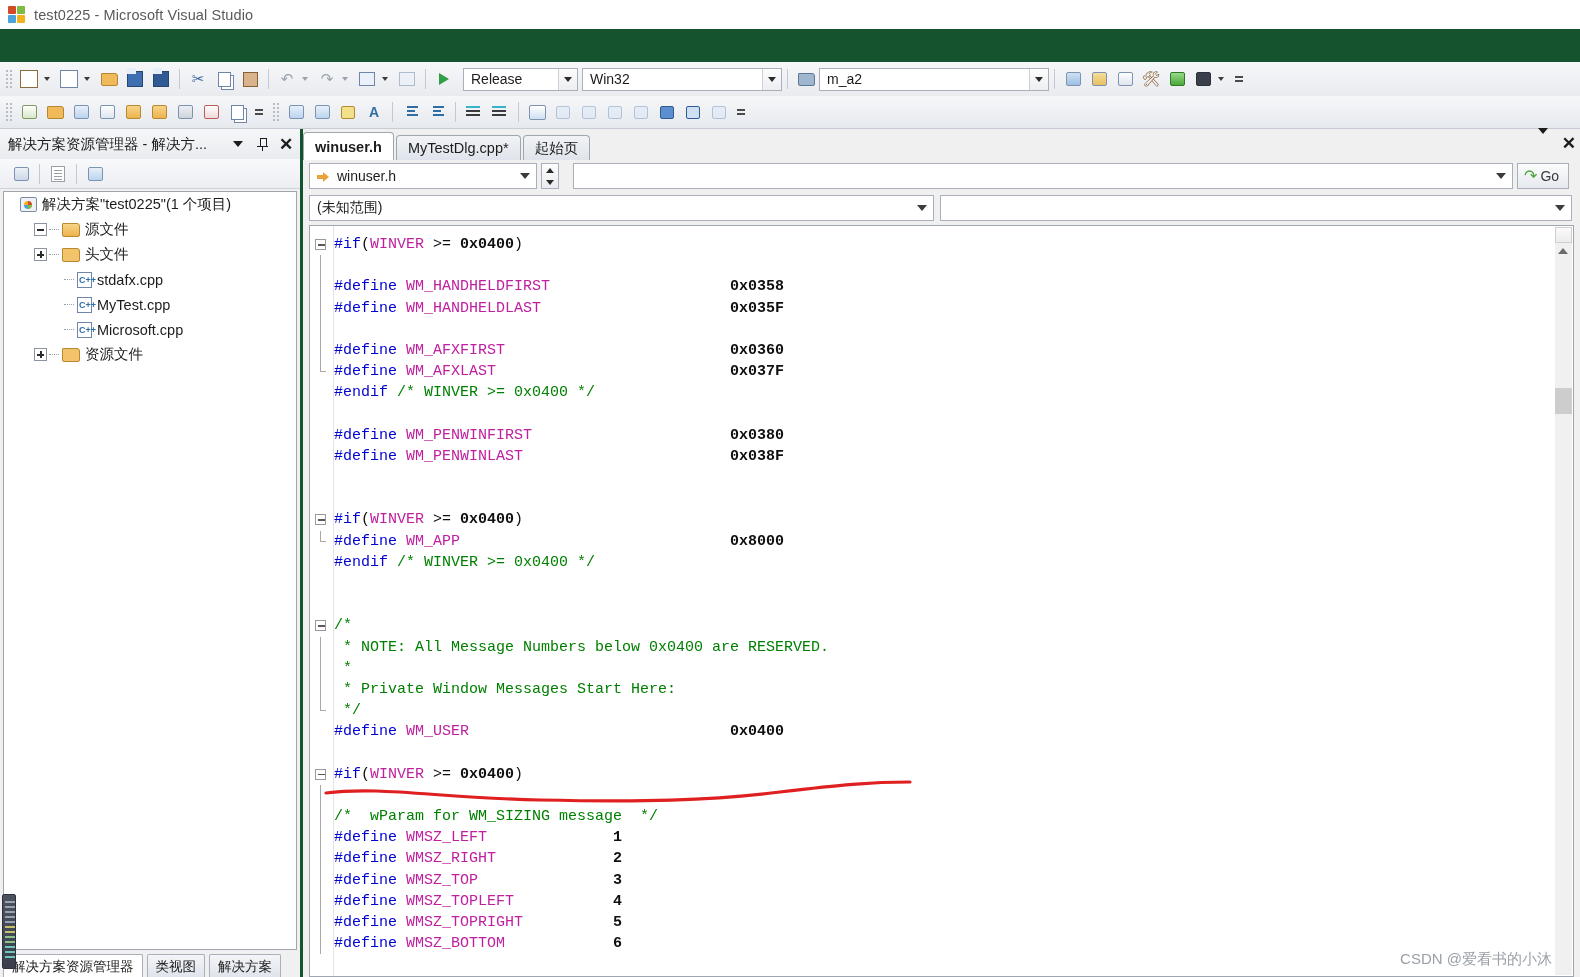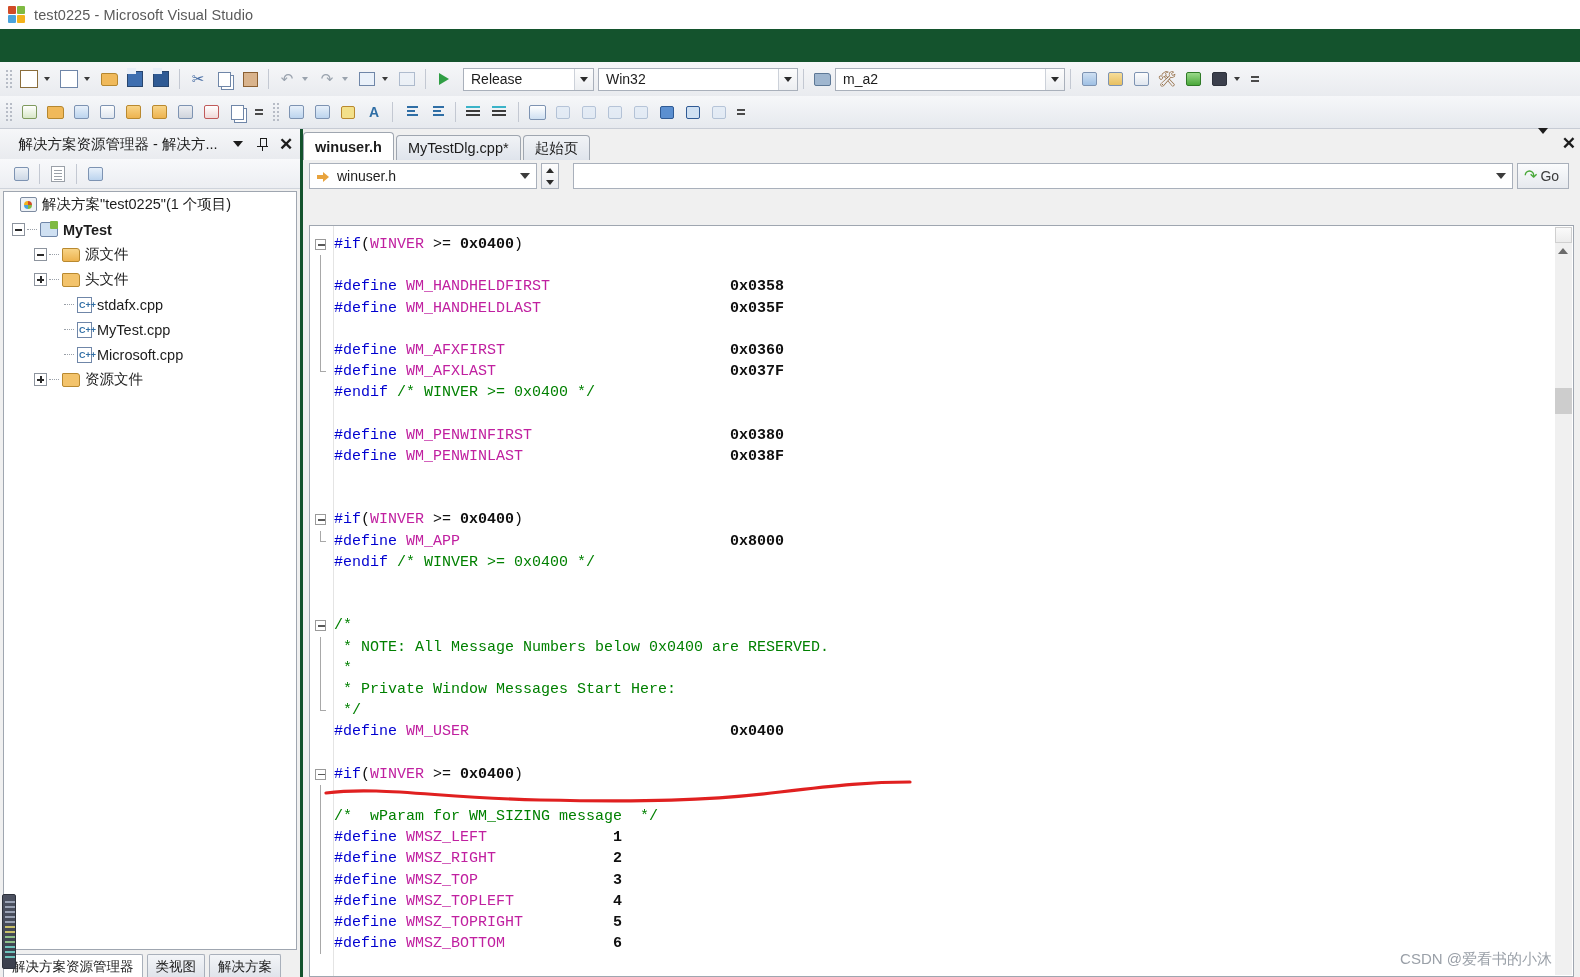--- a/index.html
+++ b/index.html
@@ -135,21 +135,21 @@
     background: #f0f0f0;
   }
   .se-header {
     position: absolute; left:0; top:0; width:300px; height:30px;
     display:flex; align-items:center;
     background: linear-gradient(#f6f7f9,#e9ebef);
     padding-left: 8px;
   }
   .se-title {
     font-size: 14.5px; color:#1c1c1c; white-space:nowrap;
-    flex: 1 1 auto; overflow:hidden;text-align:center;
+    flex: 1 1 auto; overflow:hidden;
   }
   .se-hdr-btn {
     width: 20px; height:20px; display:flex;align-items:center;justify-content:center;
     flex: 0 0 auto; margin-right:4px;
   }
   .pin {
     width:11px;height:13px;position:relative;
   }
   .pin:before{content:"";position:absolute;left:3px;top:0;width:5px;height:8px;border:1.6px solid #1c1c1c;border-bottom:none;}
   .pin:after{content:"";position:absolute;left:0px;top:8px;width:11px;height:1.6px;background:#1c1c1c;
@@ -414,21 +414,21 @@
     <div class="tbtn">
         <span class="ic-bin" style="opacity:.5"></span>
       </div>
 
     <div class="tb-sep"></div>
 
     <div class="tbtn">
         <span class="ic-play"></span>
       </div>
 
-    <div class="tb-combo" style="width:131px; margin-left:6px;">
+    <div class="tb-combo" style="width:115px; margin-left:6px;">
       <span>Release</span>
       <span class="cb-arrow">
           <i class="cb-tri"></i>
         </span>
     </div>
     <div class="tb-combo" style="width:200px; margin-left:4px;">
       <span>Win32</span>
       <span class="cb-arrow">
           <i class="cb-tri"></i>
         </span>
@@ -613,26 +613,20 @@
         </div>
     </div>
 
     <div class="se-tree">
 
       <div class="tree-row" style="padding-left:16px">
         <span class="ic-sln"></span>
         <span class="lbl">解决方案"test0225"(1 个项目)</span>
       </div>
 
-      <div class="tree-row" style="padding-left:8px">
-        <span class="expander"></span>
-        <span class="dots"></span>
-        <span class="ic-proj"></span>
-        <span class="lbl bold">MyTest</span>
-      </div>
 
       <div class="tree-row" style="padding-left:30px">
         <span class="expander"></span>
         <span class="dots"></span>
         <span class="ic-folder2 open"></span>
         <span class="lbl">源文件</span>
       </div>
 
       <div class="tree-row" style="padding-left:30px">
         <span class="expander plus"></span>
@@ -719,20 +713,30 @@
       <div class="navcombo" style="width:940px; margin-left:10px">
         <span></span>
         <span class="v-arrow"></span>
       </div>
       <div class="go-btn">
         <span class="go-arrow">↷</span>
         <span>Go</span>
       </div>
     </div>
 
+    <div class="scope-bar">
+      <div class="navcombo" style="width:625px">
+        <span>(未知范围)</span>
+        <span class="v-arrow"></span>
+      </div>
+      <div class="navcombo" style="width:632px">
+        <span></span>
+        <span class="v-arrow"></span>
+      </div>
+    </div>
 
     <div class="code-area">
       <div class="fold-gutter"></div>
       <div class="code-lines" id="code-lines"><div class="ln"><span class="foldbox"></span><span class="kw">#if</span><span class="pl">(</span><span class="mac">WINVER</span><span class="pl"> &gt;= </span><span class="num">0x0400</span><span class="pl">)</span></div><div class="ln"><span class="foldline"></span>&nbsp;</div><div class="ln"><span class="foldline"></span><span class="kw">#define</span><span class="pl"> </span><span class="mac">WM_HANDHELDFIRST</span><span class="pl">                    </span><span class="num">0x0358</span></div><div class="ln"><span class="foldline"></span><span class="kw">#define</span><span class="pl"> </span><span class="mac">WM_HANDHELDLAST</span><span class="pl">                     </span><span class="num">0x035F</span></div><div class="ln"><span class="foldline"></span>&nbsp;</div><div class="ln"><span class="foldline"></span><span class="kw">#define</span><span class="pl"> </span><span class="mac">WM_AFXFIRST</span><span class="pl">                         </span><span class="num">0x0360</span></div><div class="ln"><span class="foldend"></span><span class="kw">#define</span><span class="pl"> </span><span class="mac">WM_AFXLAST</span><span class="pl">                          </span><span class="num">0x037F</span></div><div class="ln"><span class="kw">#endif</span><span class="pl"> </span><span class="cmt">/* WINVER &gt;= 0x0400 */</span></div><div class="ln">&nbsp;</div><div class="ln"><span class="kw">#define</span><span class="pl"> </span><span class="mac">WM_PENWINFIRST</span><span class="pl">                      </span><span class="num">0x0380</span></div><div class="ln"><span class="kw">#define</span><span class="pl"> </span><span class="mac">WM_PENWINLAST</span><span class="pl">                       </span><span class="num">0x038F</span></div><div class="ln">&nbsp;</div><div class="ln">&nbsp;</div><div class="ln"><span class="foldbox"></span><span class="kw">#if</span><span class="pl">(</span><span class="mac">WINVER</span><span class="pl"> &gt;= </span><span class="num">0x0400</span><span class="pl">)</span></div><div class="ln"><span class="foldend"></span><span class="kw">#define</span><span class="pl"> </span><span class="mac">WM_APP</span><span class="pl">                              </span><span class="num">0x8000</span></div><div class="ln"><span class="kw">#endif</span><span class="pl"> </span><span class="cmt">/* WINVER &gt;= 0x0400 */</span></div><div class="ln">&nbsp;</div><div class="ln">&nbsp;</div><div class="ln"><span class="foldbox"></span><span class="cmt">/*</span></div><div class="ln"><span class="foldline"></span><span class="cmt"> * NOTE: All Message Numbers below 0x0400 are RESERVED.</span></div><div class="ln"><span class="foldline"></span><span class="cmt"> *</span></div><div class="ln"><span class="foldline"></span><span class="cmt"> * Private Window Messages Start Here:</span></div><div class="ln"><span class="foldend"></span><span class="cmt"> */</span></div><div class="ln"><span class="kw">#define</span><span class="pl"> </span><span class="mac">WM_USER</span><span class="pl">                             </span><span class="num">0x0400</span></div><div class="ln">&nbsp;</div><div class="ln"><span class="foldbox"></span><span class="kw">#if</span><span class="pl">(</span><span class="mac">WINVER</span><span class="pl"> &gt;= </span><span class="num">0x0400</span><span class="pl">)</span></div><div class="ln"><span class="foldline"></span>&nbsp;</div><div class="ln"><span class="foldline"></span><span class="cmt">/*  wParam for WM_SIZING message  */</span></div><div class="ln"><span class="foldline"></span><span class="kw">#define</span><span class="pl"> </span><span class="mac">WMSZ_LEFT</span><span class="pl">              </span><span class="num">1</span></div><div class="ln"><span class="foldline"></span><span class="kw">#define</span><span class="pl"> </span><span class="mac">WMSZ_RIGHT</span><span class="pl">             </span><span class="num">2</span></div><div class="ln"><span class="foldline"></span><span class="kw">#define</span><span class="pl"> </span><span class="mac">WMSZ_TOP</span><span class="pl">               </span><span class="num">3</span></div><div class="ln"><span class="foldline"></span><span class="kw">#define</span><span class="pl"> </span><span class="mac">WMSZ_TOPLEFT</span><span class="pl">           </span><span class="num">4</span></div><div class="ln"><span class="foldline"></span><span class="kw">#define</span><span class="pl"> </span><span class="mac">WMSZ_TOPRIGHT</span><span class="pl">          </span><span class="num">5</span></div><div class="ln"><span class="foldline"></span><span class="kw">#define</span><span class="pl"> </span><span class="mac">WMSZ_BOTTOM</span><span class="pl">            </span><span class="num">6</span></div></div>
 
       <svg class="annotation" width="1265" height="746" viewBox="0 0 1265 746">
         <path d="M 16 567 C 70 560 130 572 230 574 C 330 576 400 575 470 566 C 530 559 560 556 600 556" stroke="#e02020" stroke-width="3.2" fill="none" stroke-linecap="round"></path>
       </svg>
 
       <div class="code-scroll-top"></div>

